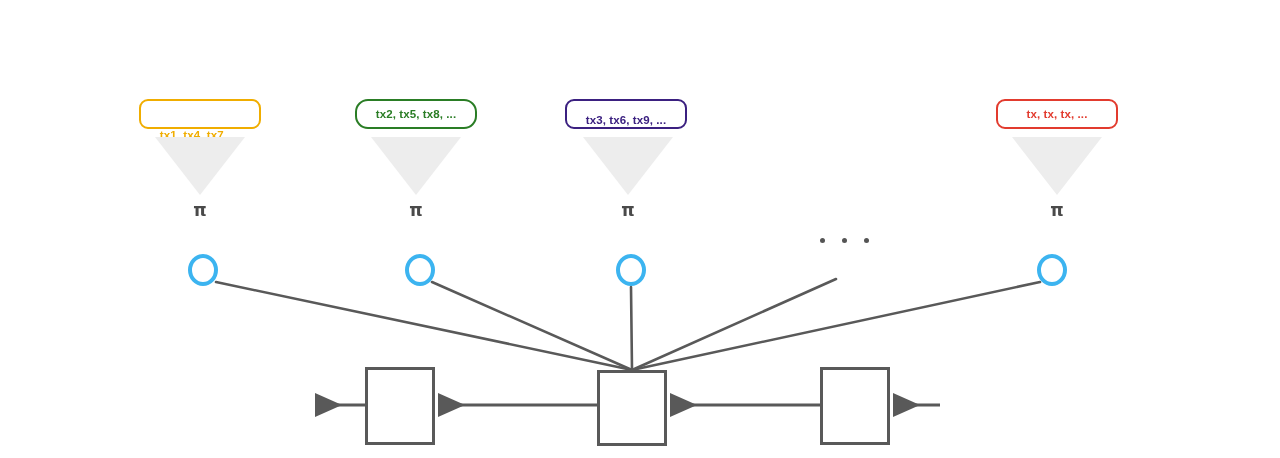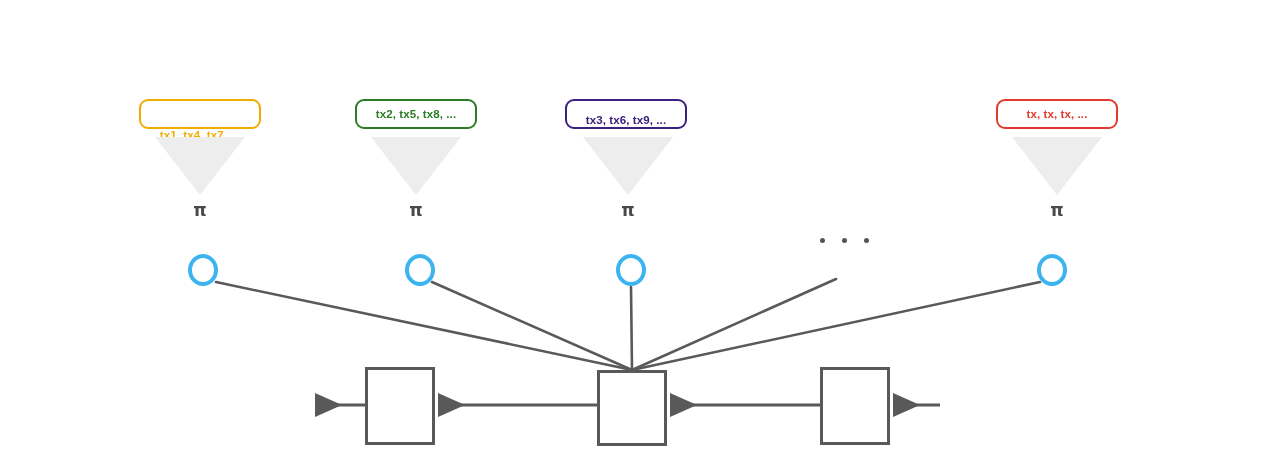--- a/index.html
+++ b/index.html
@@ -109,21 +109,21 @@
         <line x1="597" y1="405" x2="438" y2="405" marker-end="url(#arrowLeft)"></line>
         <line x1="820" y1="405" x2="670" y2="405" marker-end="url(#arrowLeft)"></line>
         <line x1="940" y1="405" x2="893" y2="405" marker-end="url(#arrowLeft)"></line>
       </g>
   </svg>
 
   <div id="tx-pool-layer">
       <div class="tx-box" style="left: 139px; top: 99px; width: 122px; border-color: rgb(240, 173, 0);">
         <span style="color: rgb(240, 173, 0); margin-top: 42px;">tx1, tx4, tx7, ...</span>
       </div>
-      <div class="tx-box" style="left: 355px; top: 99px; width: 122px; border-color: rgb(42, 125, 37);">
+      <div class="tx-box" style="left: 355px; top: 99px; width: 122px; border-color: rgb(42, 125, 37); border-radius: 13px;">
         <span style="color: rgb(42, 125, 37);">tx2, tx5, tx8, ...</span>
       </div>
       <div class="tx-box" style="left: 565px; top: 99px; width: 122px; border-color: rgb(59, 32, 128);">
         <span style="color: rgb(59, 32, 128); margin-top: 11px;">tx3, tx6, tx9, ...</span>
       </div>
       <div class="tx-box" style="left: 996px; top: 99px; width: 122px; border-color: rgb(226, 59, 46);">
         <span style="color: rgb(226, 59, 46);">tx, tx, tx, ...</span>
       </div>
     </div>
   <div id="funnel-layer">

